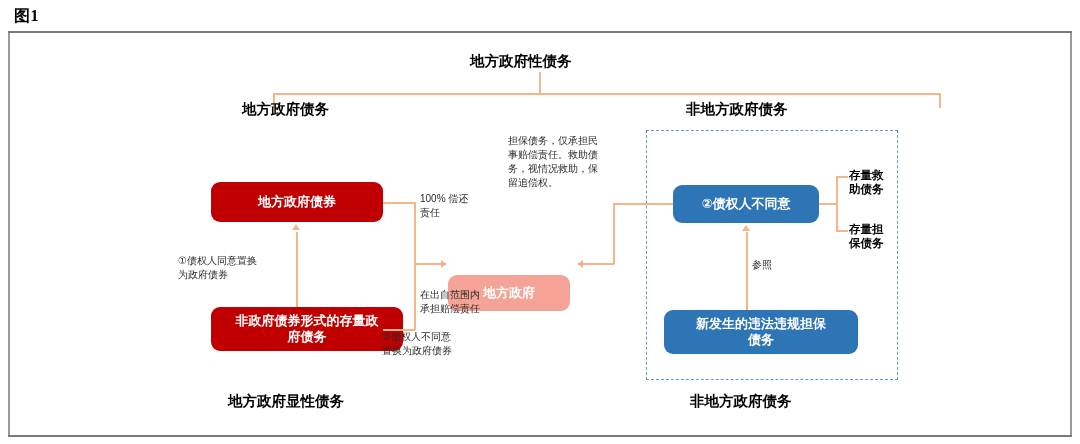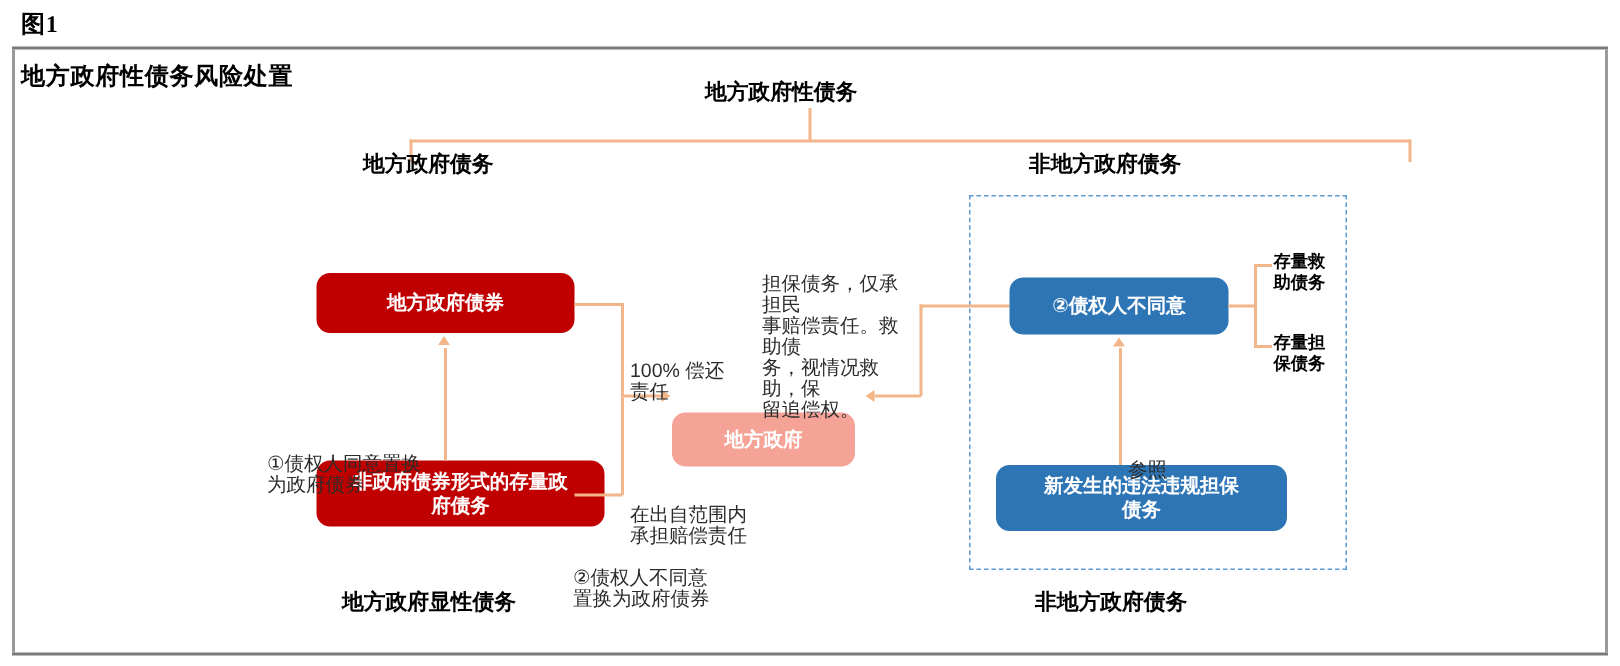--- a/index.html
+++ b/index.html
@@ -71,25 +71,24 @@
   .node-title {
     position: absolute;
     font-size: 14.5px;
     font-weight: bold;
     color: #000;
     white-space: nowrap;
     font-family: Liberation Mono, monospace;
   }
   .annot {
     position: absolute;
-    font-size: 13px;
+    font-size: 10px;
     line-height: 14px;
     color: #2b2b2b;
     font-family: "Liberation Sans", "DejaVu Sans", sans-serif;
-    margin-top: 48px;
   }
   .side-label {
     position: absolute;
     font-size: 11.5px;
     line-height: 14px;
     font-weight: bold;
     color: #000;
   }
 
   
@@ -129,21 +128,20 @@
     position: absolute;
     border: 1.3px dashed #5B9BD5;
     box-sizing: border-box;
   }
 </style>
 </head>
 <body>
 
 <div class="caption">
   <span class="caption-label">图1</span>
-  <span class="caption-title">地方政府性债务风险处置</span>
 </div>
 <div class="rule-top"></div>
 <div class="frame-left"></div>
 <div class="frame-right"></div>
 <div class="rule-bottom"></div>
 
 <div class="node-title" style="left:470px; top:52px;">地方政府性债务</div>
 
 <div class="ln ln-v" style="left:539px; top:72px; height:22px;"></div>
 

